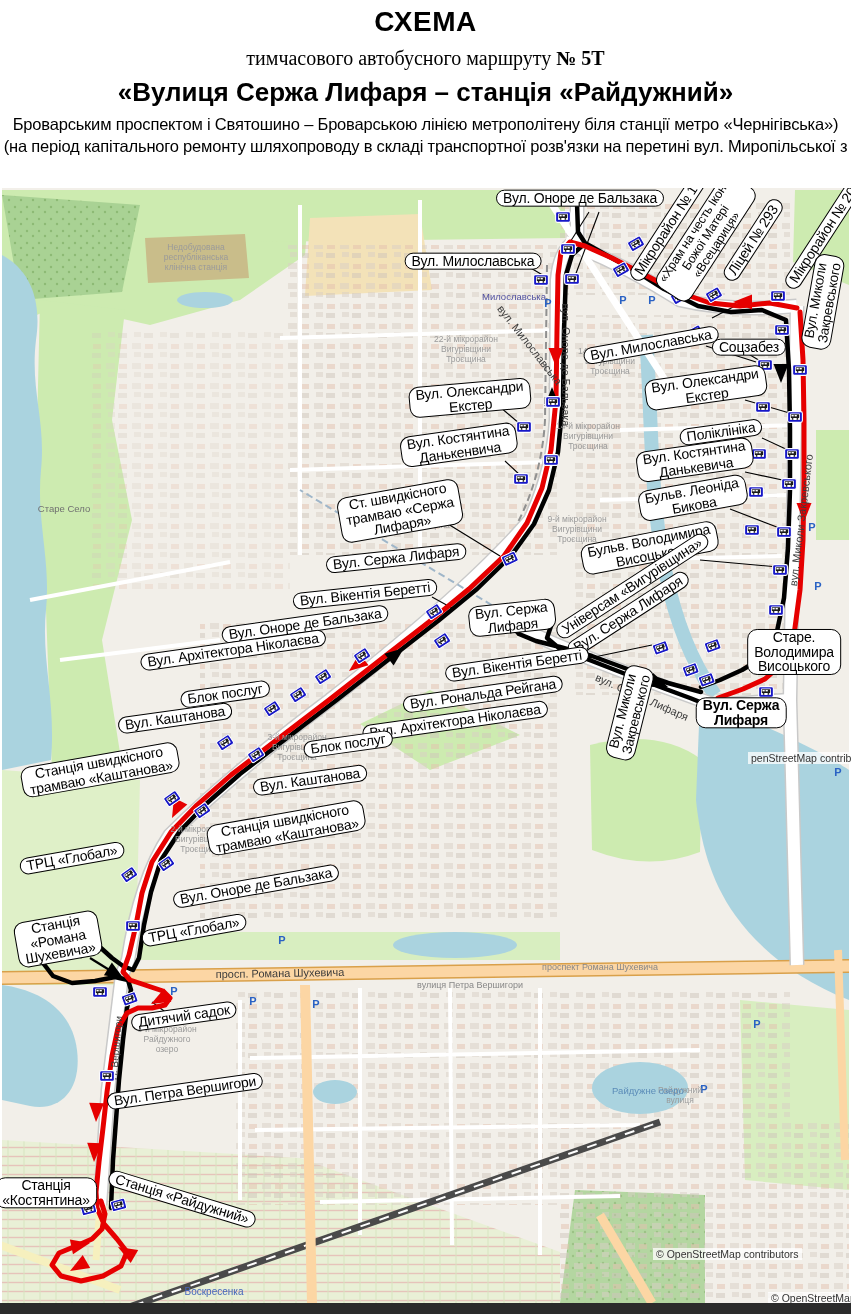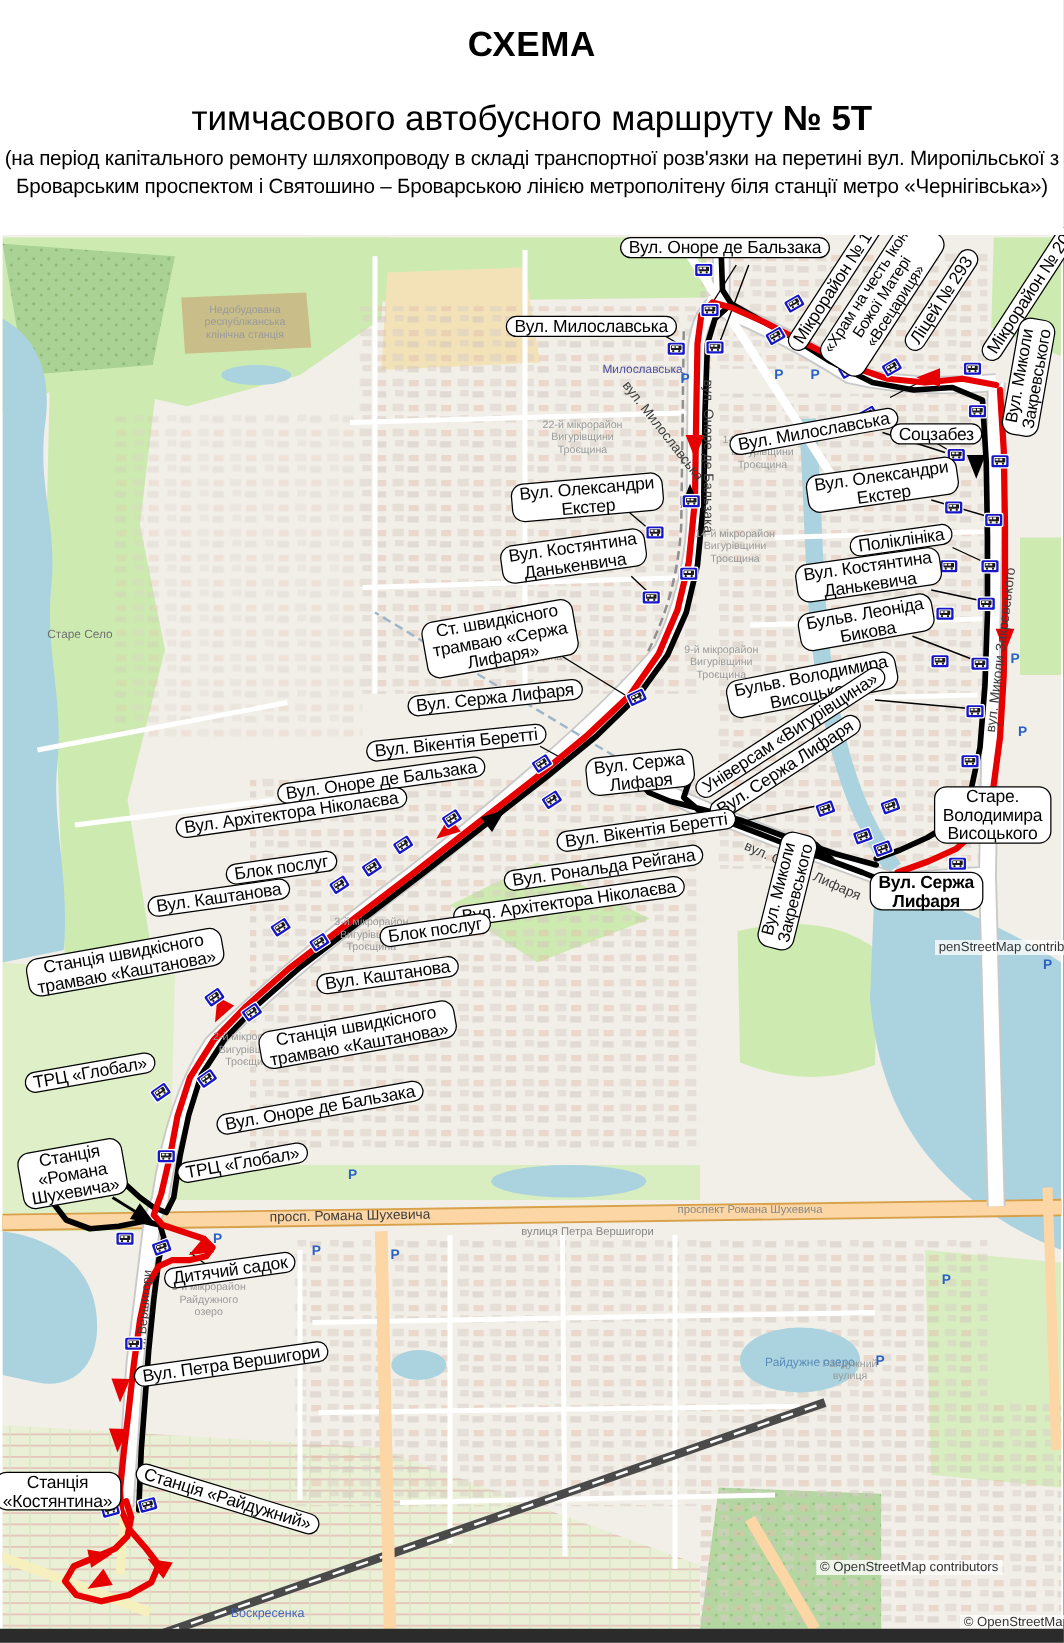--- a/index.html
+++ b/index.html
@@ -1,21 +1,21 @@
 <!DOCTYPE html>
 <html><head>
 <meta charset="utf-8">
 <style>
   html,body{margin:0;padding:0;background:#888;}
   #page{position:relative;width:851px;height:1314px;background:#fff;outline:2px solid #000;
         overflow:hidden;font-family:"Liberation Sans",sans-serif;}
   
   #title{position:absolute;left:0;top:0;width:851px;height:188px;background:#fff;text-align:center;z-index:30;}
-  .t1{margin-top:20px;font-size:28px;font-weight:bold;letter-spacing:.5px;}
-  .t2{margin-top:27px;font-size:28px;}
+  .t1{margin-top:6px;font-size:28px;font-weight:bold;letter-spacing:.5px;}
+  .t2{margin-top:9px;font-size:20px;font-family:Liberation Serif, serif;}
   .t2 b{font-weight:bold;}
   .t3{margin-top:7px;font-size:26px;font-weight:bold;}
   .t4{margin-top:6px;font-size:16.5px;line-height:1.32;letter-spacing:-.2px;}
   
   #map{position:absolute;left:0;top:0;width:851px;height:1314px;}
   svg.layer{position:absolute;left:0;top:0;}
   #bottomStrip{position:absolute;left:0;top:1303px;width:851px;height:11px;background:#2b2b2b;z-index:40;}
   
   .callout{position:absolute;background:#fff;border:1.5px solid #000;border-radius:10px;
            padding:0px 6px;font-size:14px;line-height:1.05;text-align:center;white-space:nowrap;
@@ -32,23 +32,24 @@
         padding:0 3px;white-space:nowrap;z-index:25;}
 </style>
 </head>
 <body>
 
 <div id="page">
 
   <div id="title">
     <div class="t1">СХЕМА</div>
     <div class="t2"><span>тимчасового автобусного маршруту </span><b>№ 5Т</b></div>
+    <div class="t3">«Вулиця Сержа Лифаря – станція «Райдужний»</div>
     <div class="t4">
+      <div>Броварським проспектом і Святошино – Броварською лінією метрополітену біля станції метро «Чернігівська»)</div>
       <div>(на період капітального ремонту шляхопроводу в складі транспортної розв'язки на перетині вул. Миропільської з</div>
-      <div>Броварським проспектом і Святошино – Броварською лінією метрополітену біля станції метро «Чернігівська»)</div>
     </div>
   </div>
 
   <div id="map">
 
     <svg class="layer" width="851" height="1314">
       <defs>
         <clipPath id="mapclip">
             <rect x="2" y="188" width="847" height="1117"></rect>
           </clipPath>

